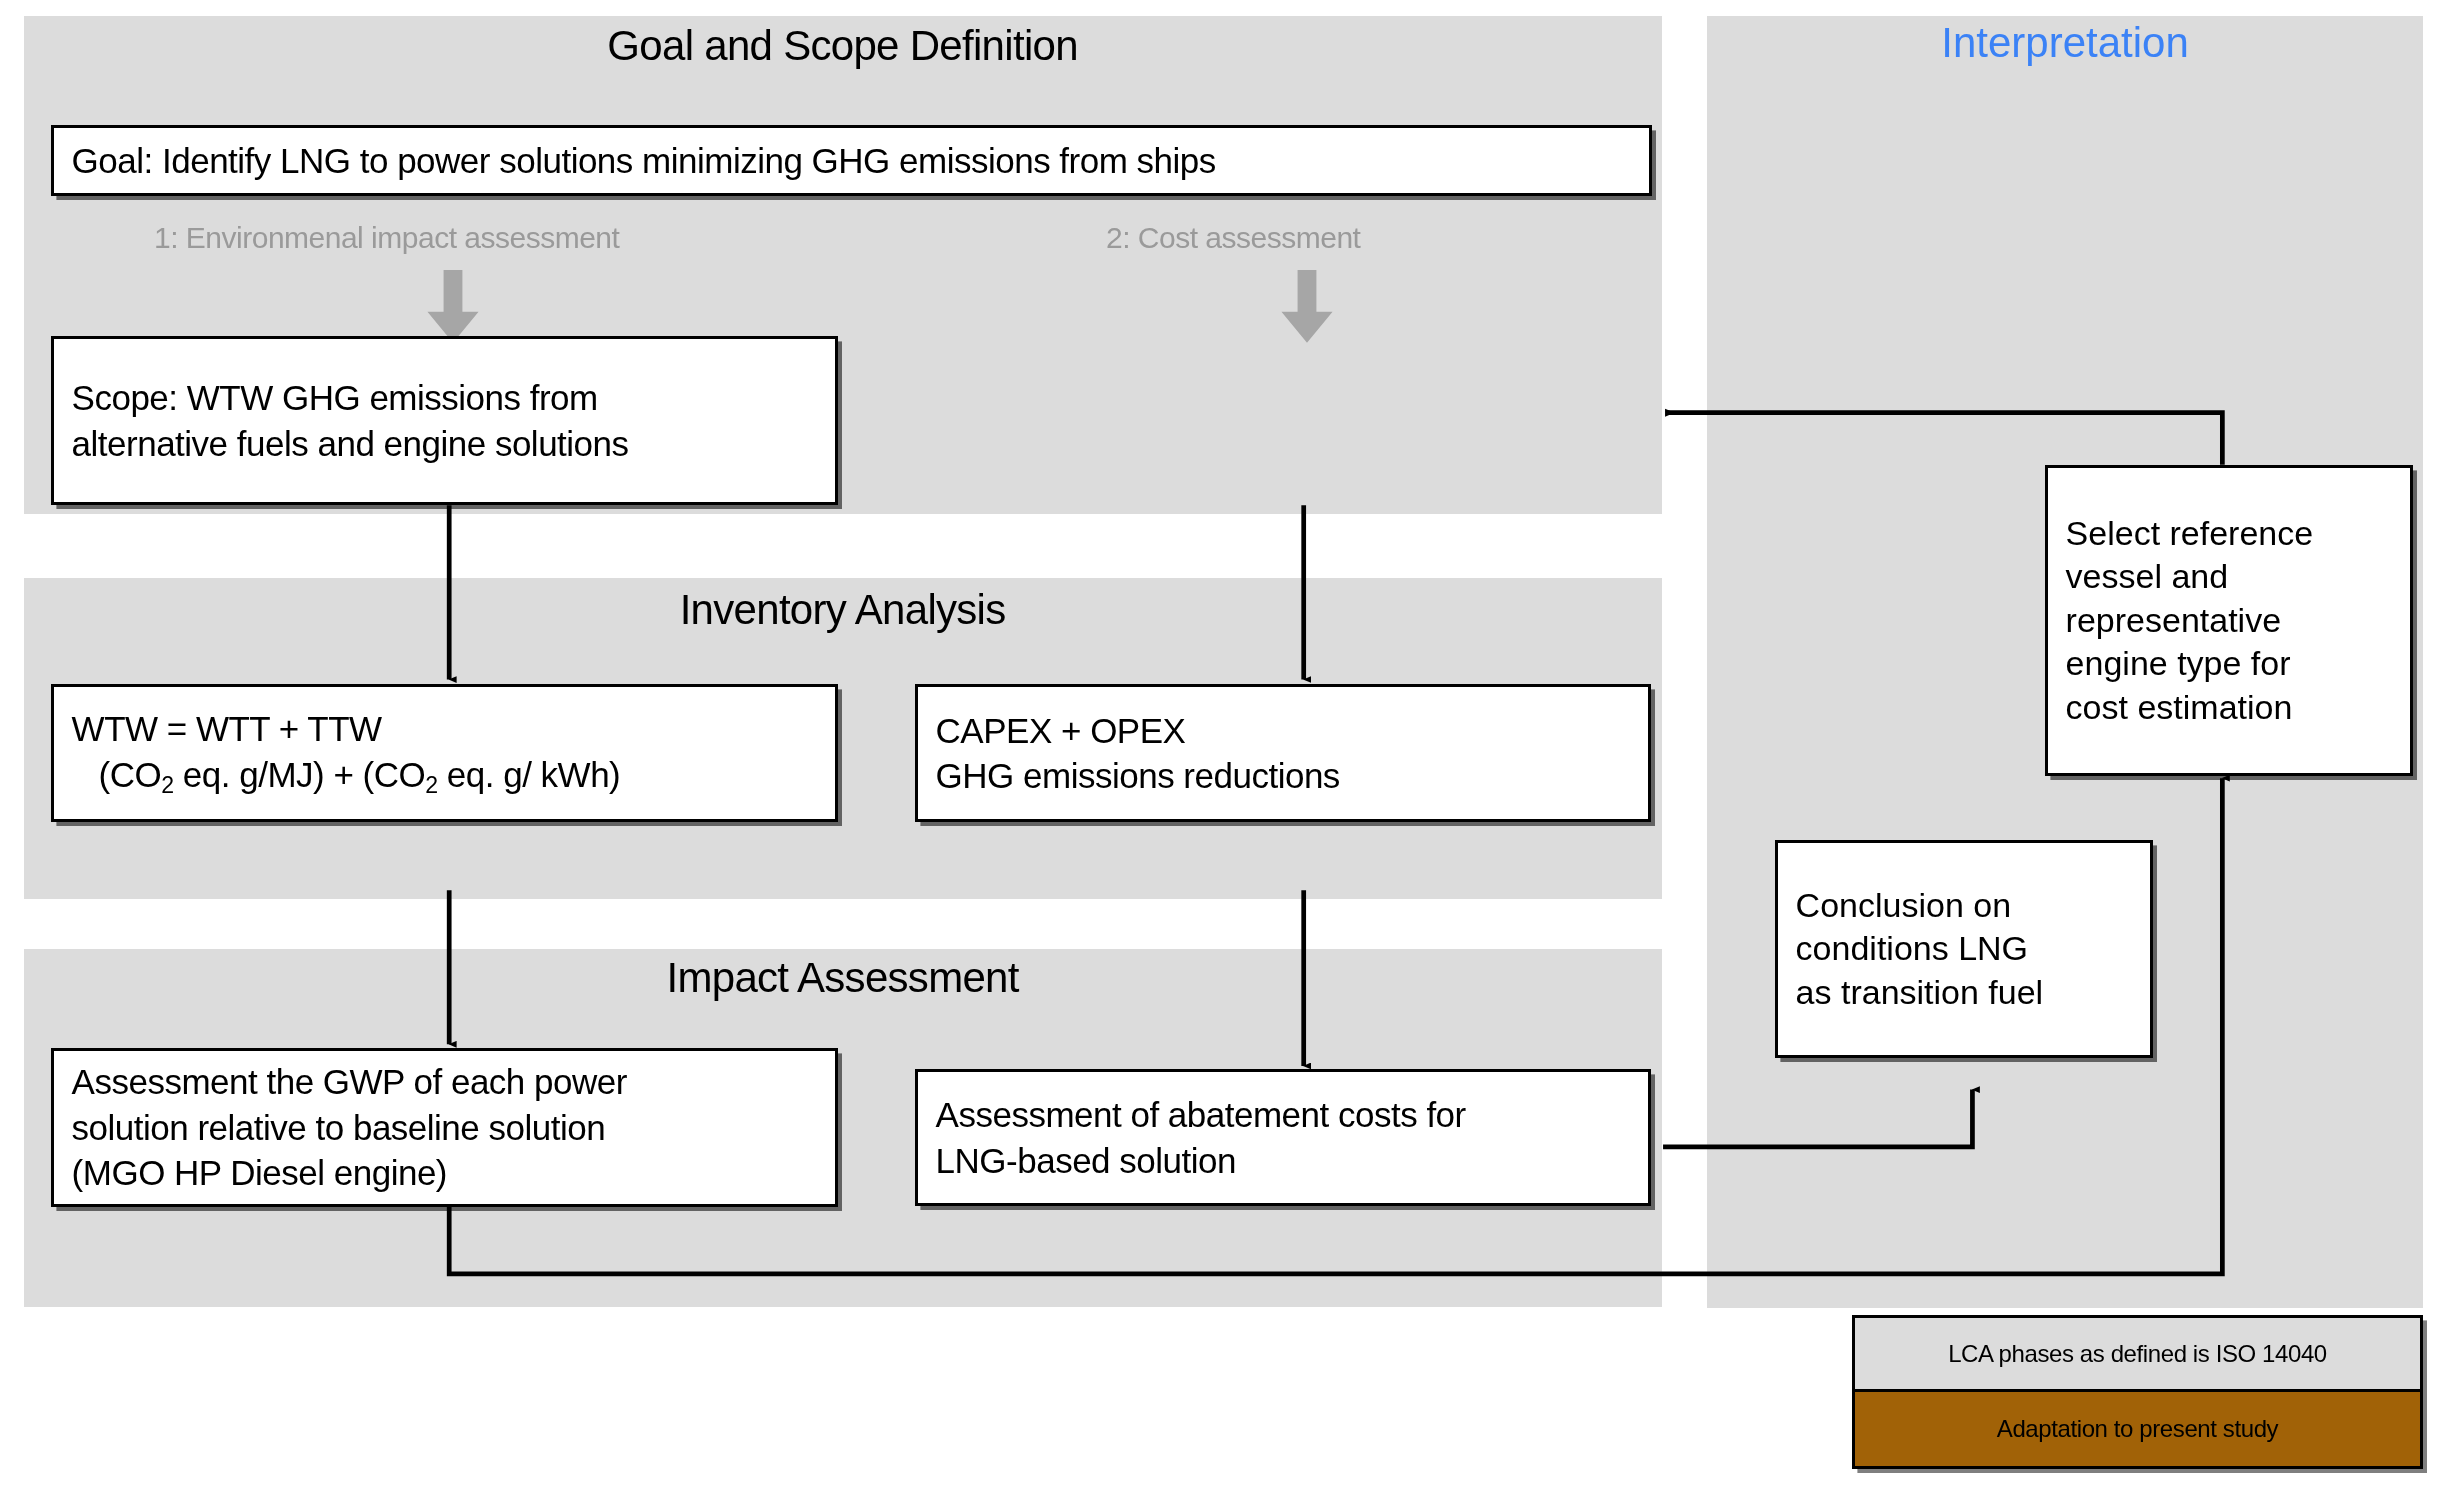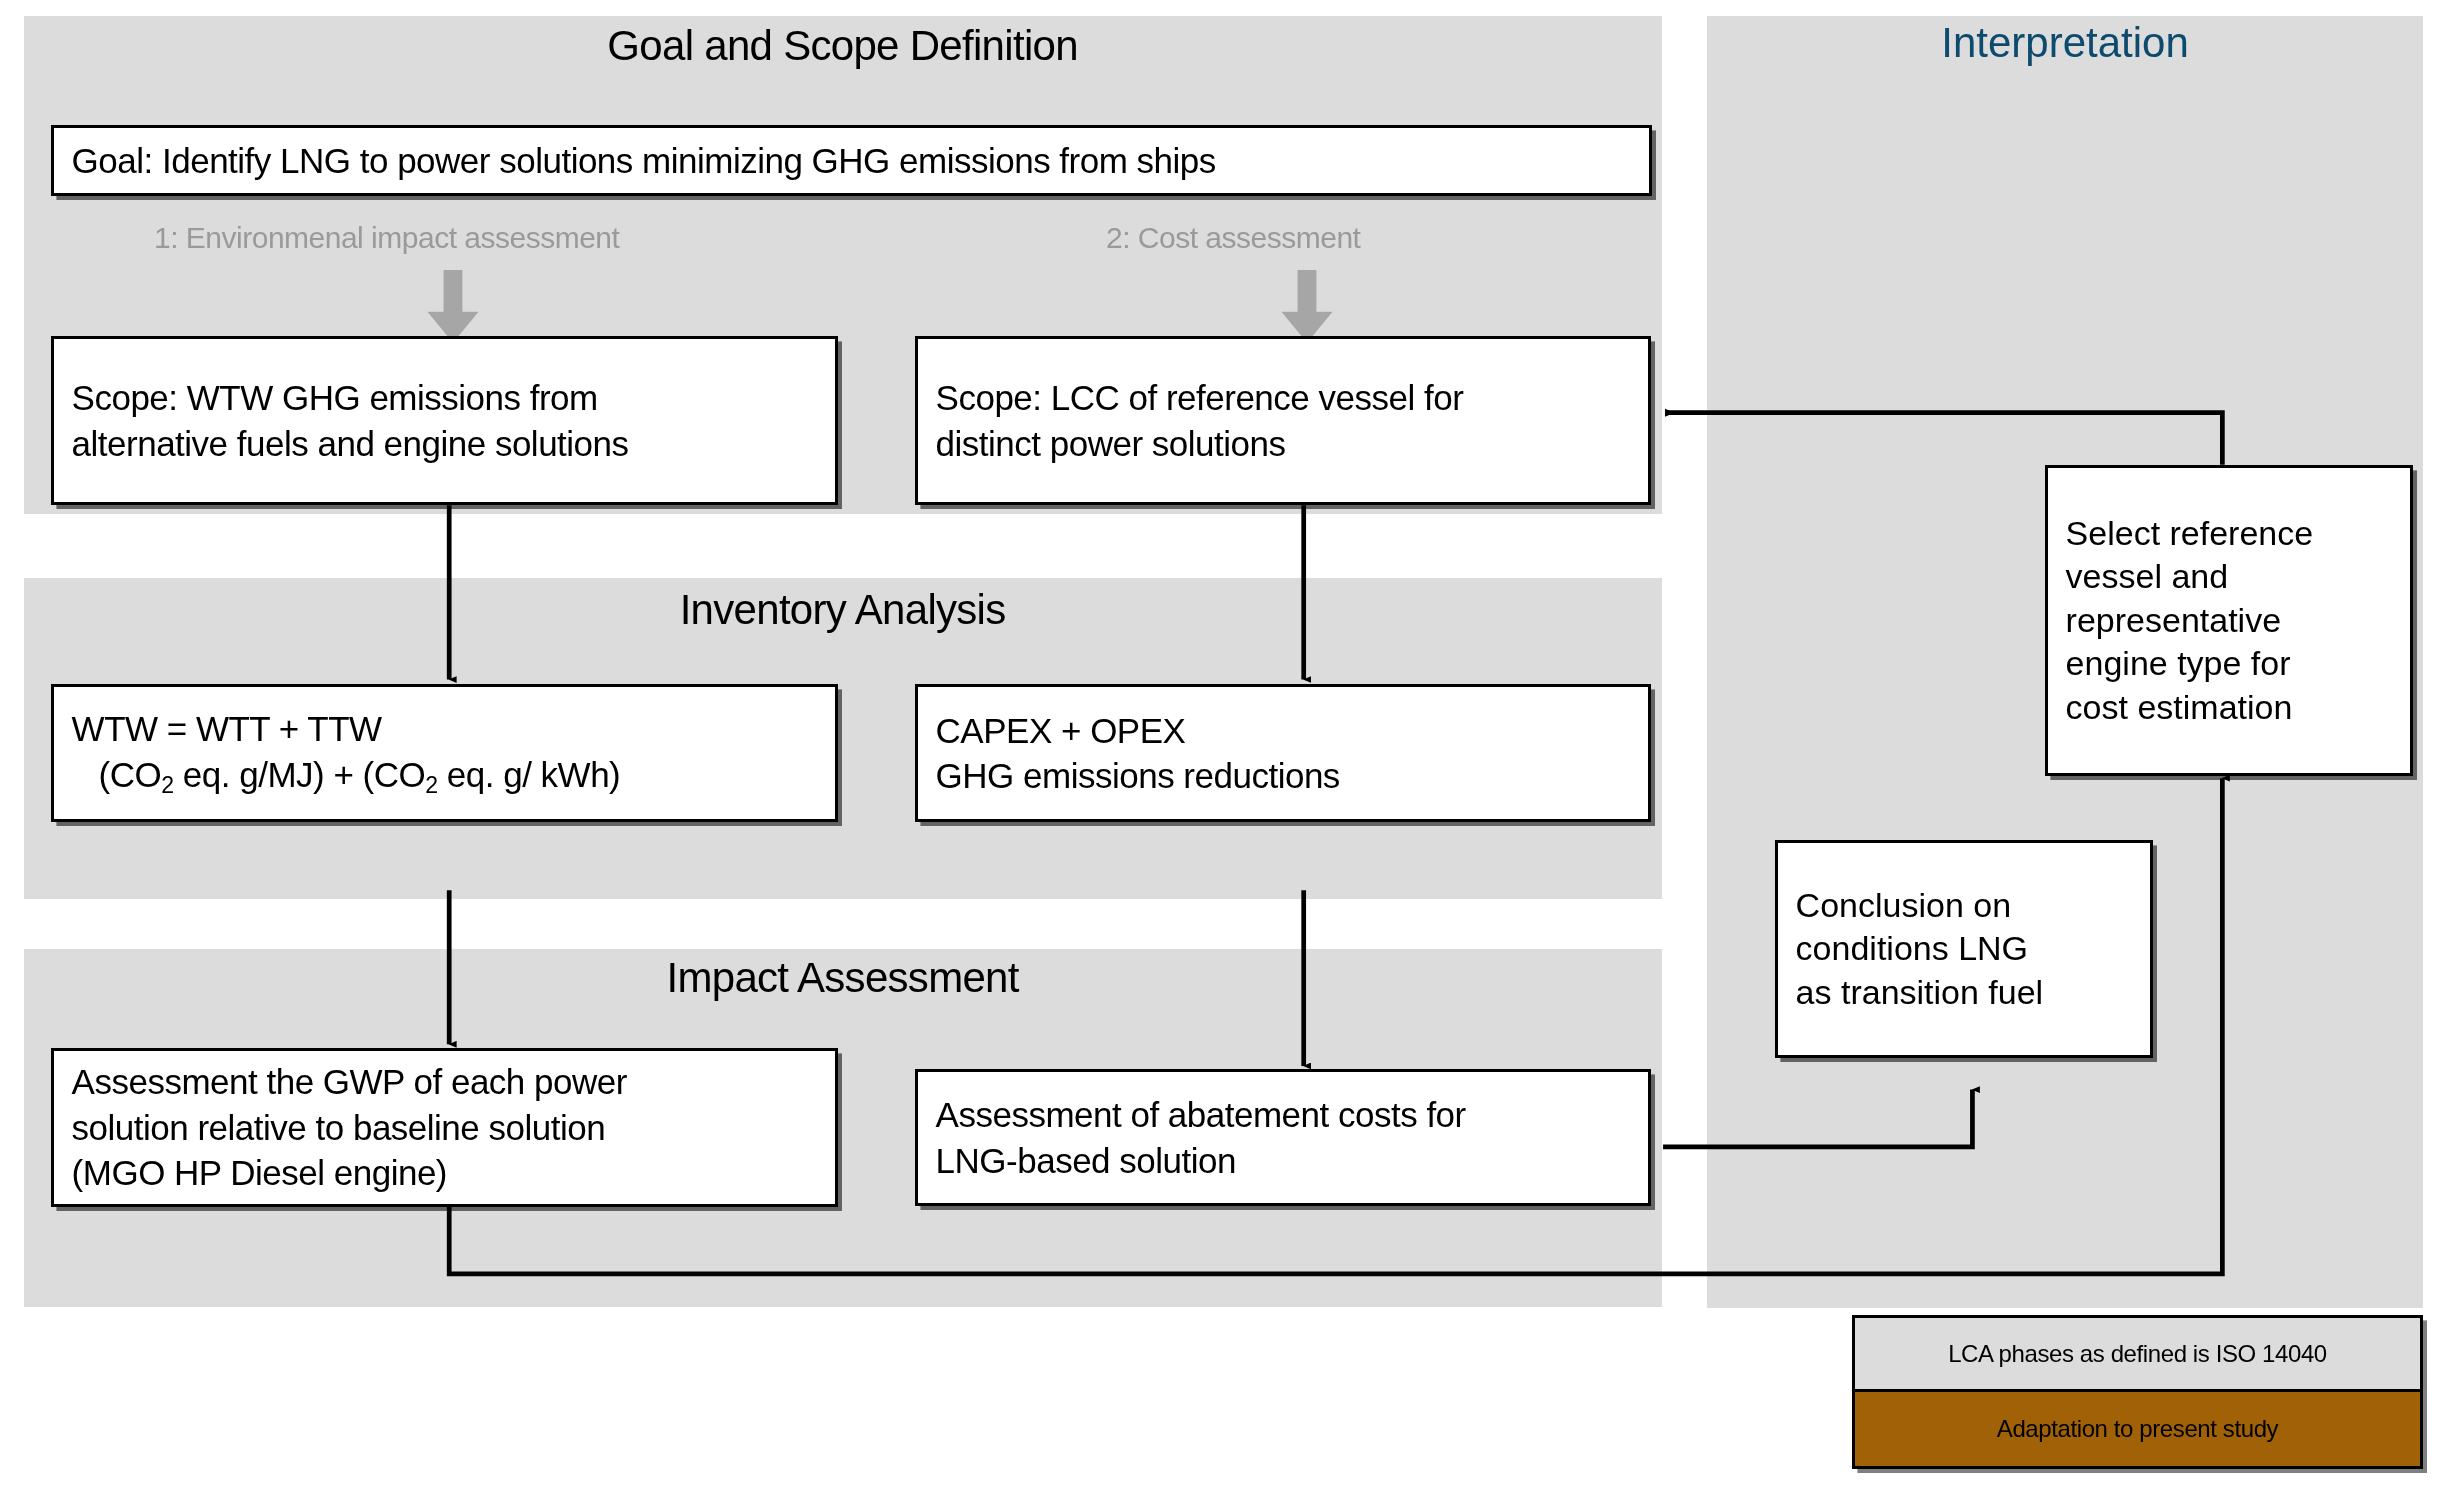--- a/index.html
+++ b/index.html
@@ -22,21 +22,21 @@
     color:#000000;
     font-size:42px;
     font-family:"Liberation Sans", sans-serif;
     font-weight:400;
     letter-spacing:-0.7px;
     white-space:nowrap;
   }
   .panel-title{
     position:absolute;
     text-align:center;
-    color:#0c4a6e;
+    color:#3b82f6;
     font-size:42px;
     font-family:"Liberation Sans", sans-serif;
     font-weight:400;
     white-space:nowrap;
   }
 
   .node{
     position:absolute;
     background:#ffffff;
     border:3.4px solid #000000;
@@ -151,24 +151,20 @@
 
   <div class="node" style="left:51px;top:125px;width:1601px;height:71px;">
     <span class="txt">Goal: Identify LNG to power solutions minimizing GHG emissions from ships</span>
   </div>
 
   <div class="node" style="left:51px;top:336px;width:787px;height:169px;">
     <span class="txt">Scope: WTW GHG emissions from
 alternative fuels and engine solutions</span>
   </div>
 
-  <div class="node" style="left:915px;top:336px;width:736px;height:169px;">
-    <span class="txt">Scope: LCC of reference vessel for
-distinct power solutions</span>
-  </div>
 
   <div class="node" style="left:51px;top:684px;width:787px;height:138px;">
     <span class="txt" style="white-space:normal;">
       <span>WTW =        WTT   +   TTW</span><br>
       <span style="display:inline-block;padding-left:27px;"><span>(CO</span><span class="sub">2</span><span> eq.  g/MJ)   +   (CO</span><span class="sub">2</span><span> eq.  g/ kWh)</span></span>
     </span>
   </div>
 
   <div class="node" style="left:915px;top:684px;width:736px;height:138px;">
     <span class="txt">CAPEX + OPEX

